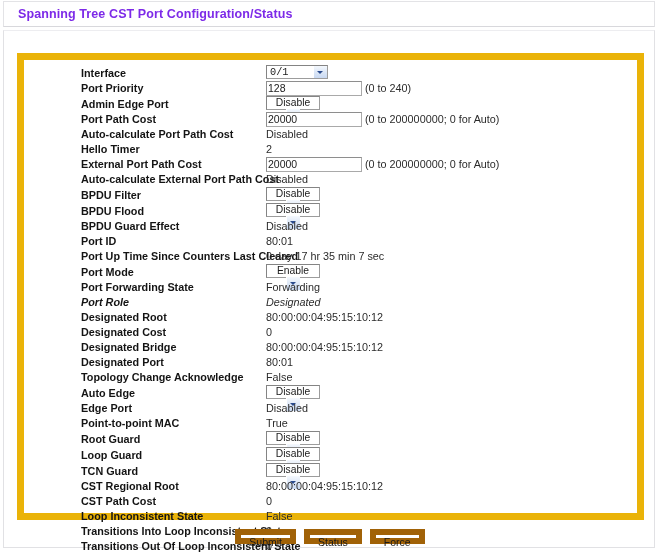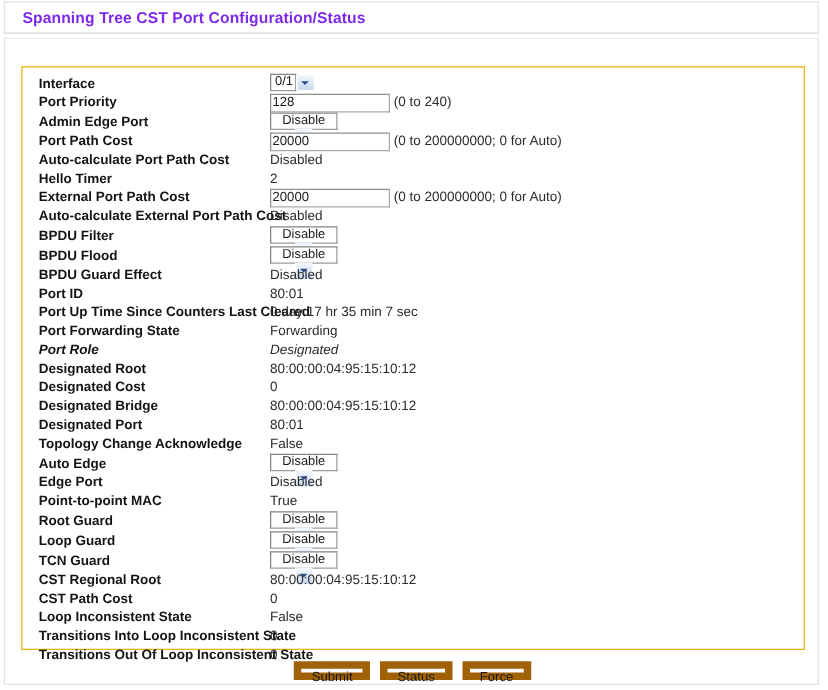--- a/index.html
+++ b/index.html
@@ -53,23 +53,24 @@
     box-sizing: border-box;
   }
 
   
   #form-box {
     position: absolute;
     left: 13px;
     top: 22px;
     width: 627px;
     height: 467px;
-    border: 1px solid #eab308;
-    background: #ffffff;
-    box-sizing: border-box;
+    border: 7px solid #eab308;
+    background: #ffffff;
+    box-sizing: border-box;
+    padding-left: 44px;
   }
 
   
   .row {
     position: relative;
     height: 15px;
     line-height: 15px;
     white-space: nowrap;
   }
   .row.tall { height: 16px; line-height: 16px; }
@@ -158,21 +159,21 @@
   .sel .sel-arrow::after {
     content: "";
     position: absolute;
     left: 3px;
     top: 5px;
     width: 0; height: 0;
     border-left: 3.5px solid transparent;
     border-right: 3.5px solid transparent;
     border-top: 3.5px solid #2a4b8d;
   }
-  .sel.w-narrow { width: 21px; }
+  .sel.w-narrow { width: 62px; font-family: Liberation Mono, monospace; }
   .sel.w-wide   { width: 54px; flex-direction: column; }
 
   
   #button-bar {
     position: absolute;
     left: 0;
     top: 498px;
     width: 652px;
     text-align: center;
   }
@@ -265,20 +266,27 @@
           <div class="r-value">Disabled</div>
         </div>
         <div class="row" style="margin-top: 0px;">
           <div class="r-label">Port ID</div>
           <div class="r-value">80:01</div>
         </div>
         <div class="row" style="margin-top: 0px;">
           <div class="r-label">Port Up Time Since Counters Last Cleared</div>
           <div class="r-value">0 day 17 hr 35 min 7 sec</div>
         </div>
+        <div class="row tall" style="margin-top: 0px;">
+          <div class="r-label">Port Mode</div>
+          <div class="sel w-wide">
+            <span class="sel-text">Enable</span>
+            <span class="sel-arrow"></span>
+          </div>
+        </div>
         <div class="row" style="margin-top: 0px;">
           <div class="r-label">Port Forwarding State</div>
           <div class="r-value">Forwarding</div>
         </div>
         <div class="row" style="margin-top: 0px; font-style: italic;">
           <div class="r-label">Port Role</div>
           <div class="r-value">Designated</div>
         </div>
         <div class="row" style="margin-top: 0px;">
           <div class="r-label">Designated Root</div>

